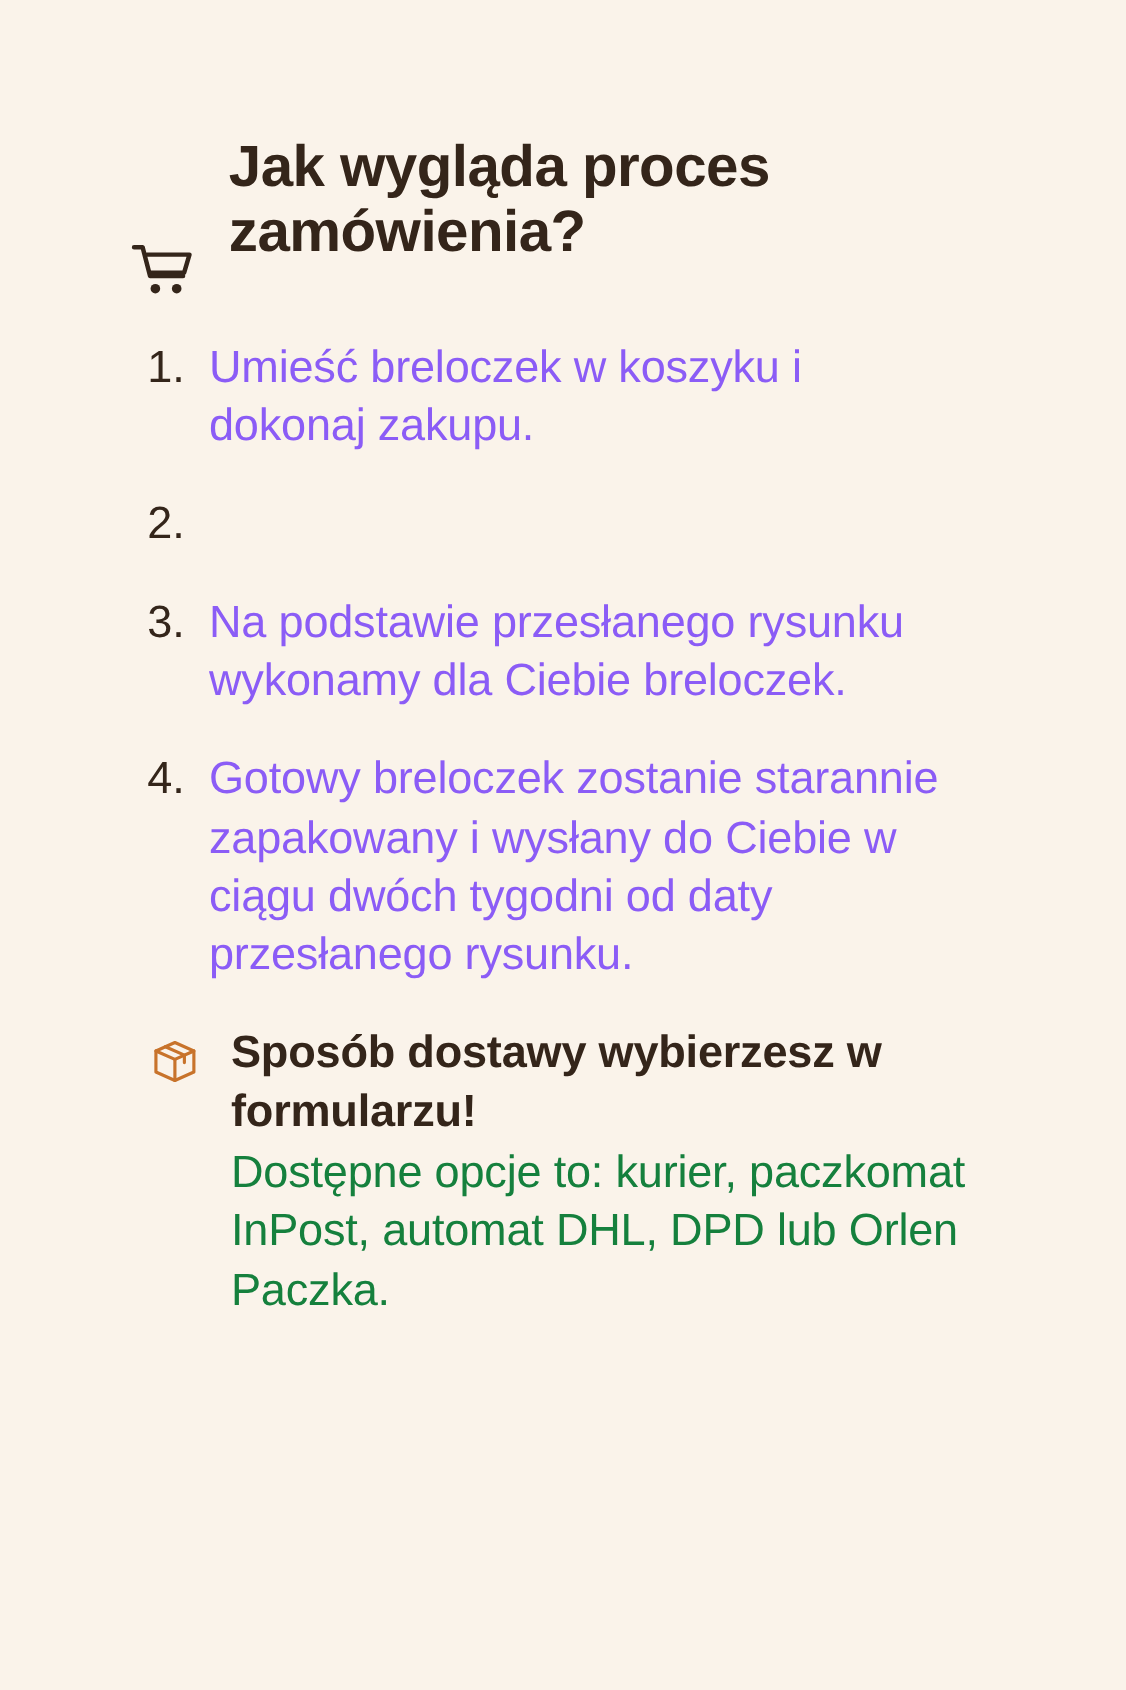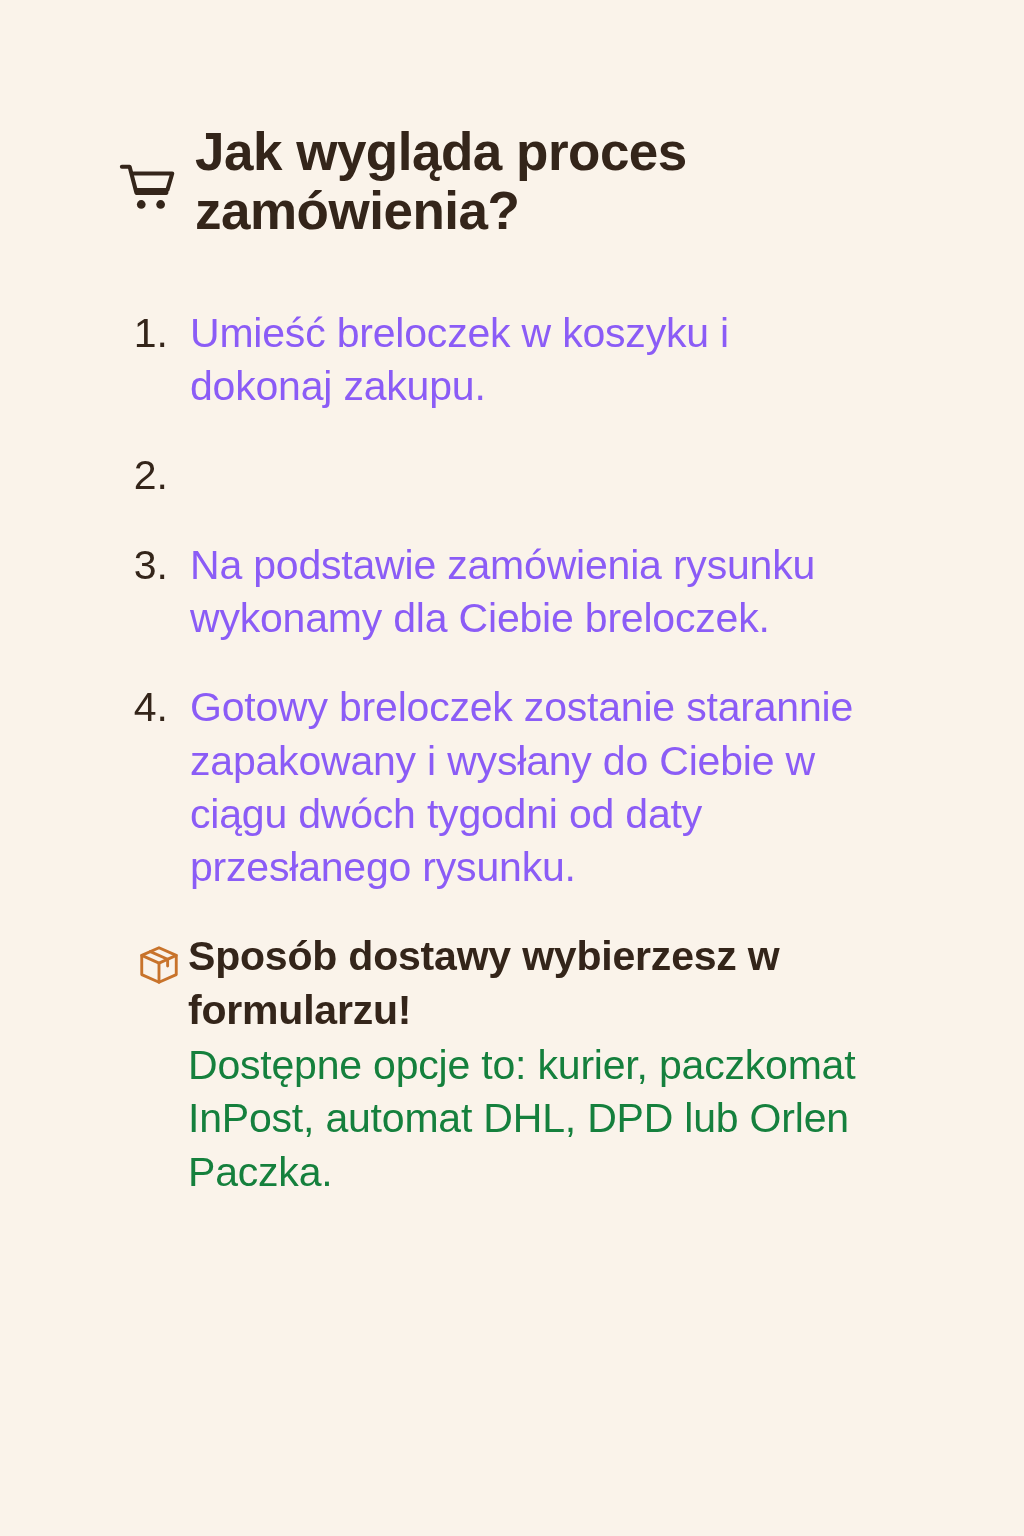--- a/index.html
+++ b/index.html
@@ -18,22 +18,22 @@
     position: relative;
     width: 1024px;
     height: 1536px;
     box-sizing: border-box;
     padding: 86px 70px 40px 118px;
   }
 
   
   .heading-row {
     display: flex;
-    align-items: center;
-    gap: 15px;
+    align-items: flex-end;
+    gap: 28px;
   }
   .cart-icon {
     flex: 0 0 auto;
     width: 62px;
     height: 62px;
     margin-top: 14px;
   }
   .cart-icon svg { display: block; }
   .heading-text {
     font-size: 53px;
@@ -71,21 +71,21 @@
     color: #8b5cf6;
     max-width: 680px;
     letter-spacing: -0.2px;
   }
 
   
   .delivery {
     display: flex;
     align-items: flex-start;
     margin-top: 22px;
-    gap: 6px;
+    gap: 28px;
   }
   .box-icon {
     flex: 0 0 auto;
     width: 46px;
     height: 46px;
     margin-top: 12px;
     margin-left: 18px;
   }
   .box-icon svg { display: block; }
   .delivery-body {
@@ -126,21 +126,21 @@
   <ol class="steps">
     <li>
       <span class="step-num">1.</span>
       <span class="step-text">Umieść breloczek w koszyku i dokonaj zakupu.</span>
     </li>
     <li>
       <span class="step-num">2.</span>
     </li>
     <li>
       <span class="step-num">3.</span>
-      <span class="step-text">Na podstawie zamówienia rysunku wykonamy dla Ciebie breloczek.</span>
+      <span class="step-text">Na podstawie przesłanego rysunku wykonamy dla Ciebie breloczek.</span>
     </li>
     <li>
       <span class="step-num">4.</span>
       <span class="step-text">Gotowy breloczek zostanie starannie zapakowany i wysłany do Ciebie w ciągu dwóch tygodni od daty przesłanego rysunku.</span>
     </li>
   </ol>
 
   <div class="delivery">
     <span class="box-icon">
       <svg viewBox="0 0 48 48" width="46" height="46" fill="none" stroke="#c8732b" stroke-width="3" stroke-linecap="round" stroke-linejoin="round">

